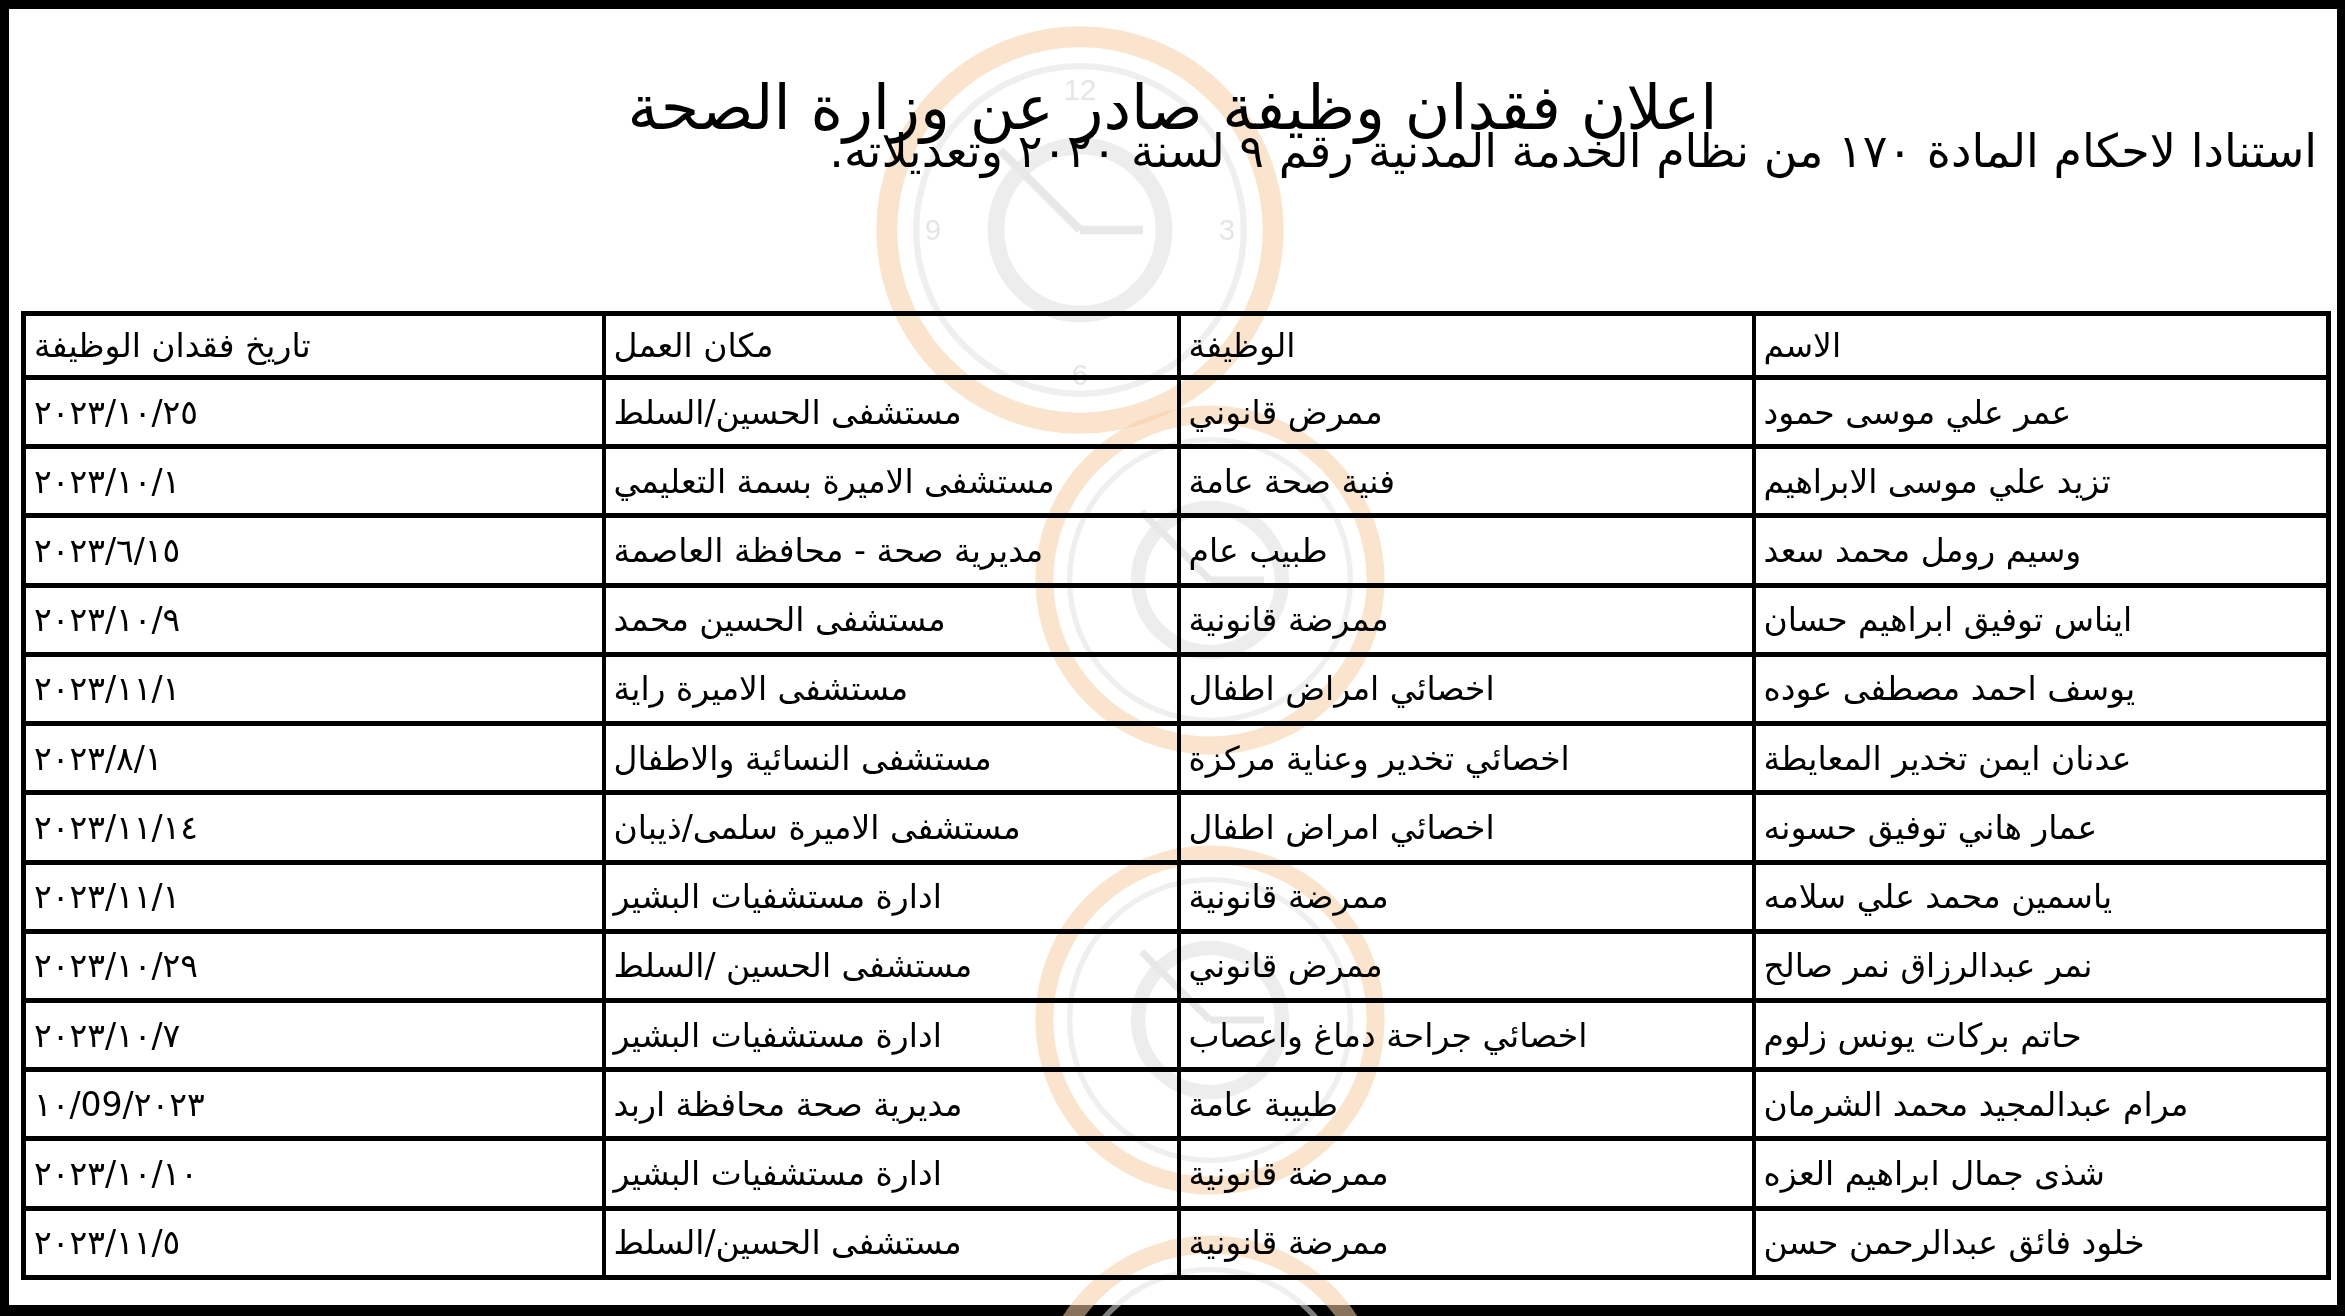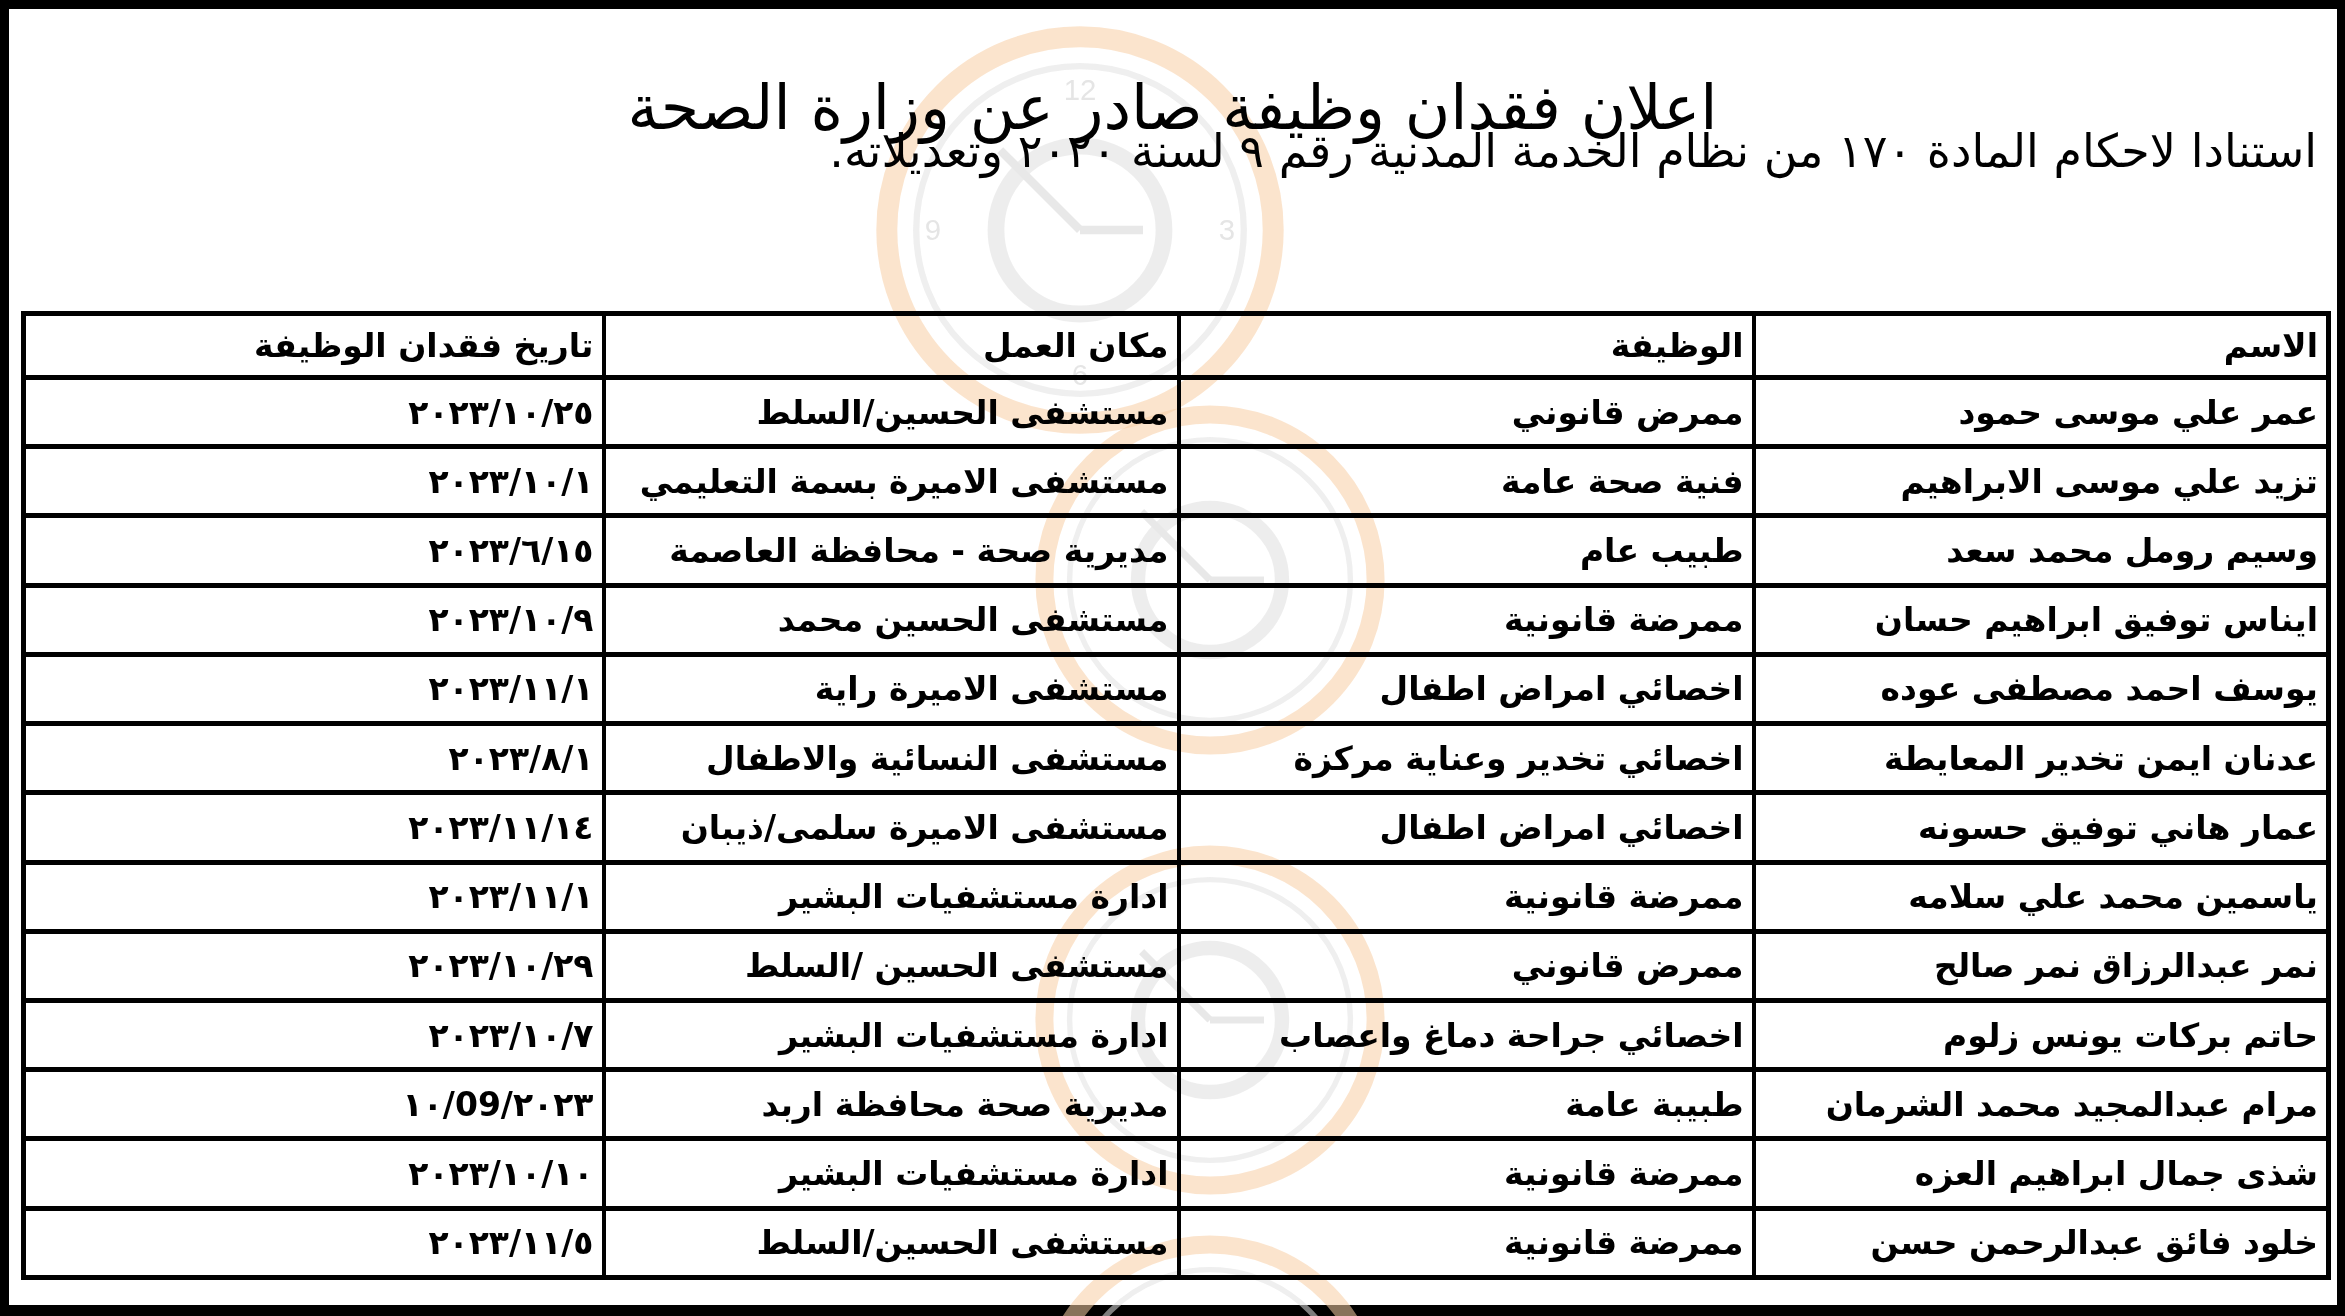--- a/index.html
+++ b/index.html
@@ -75,24 +75,24 @@
       table-layout: fixed;
       z-index: 2;
       border: 5px solid #000;
     }
     table.grid th,
     table.grid td {
       border-left: 4px solid #000;
       border-right: 4px solid #000;
       border-top: 5px solid #000;
       border-bottom: 5px solid #000;
-      text-align: right;
+      text-align: left;
       vertical-align: middle;
       font-size: 33px;
-      font-weight: bold;
+      font-weight: normal;
       height: 59px;
       padding: 0 8px;
       white-space: nowrap;
       background: transparent;
     }
     table.grid col.c-name { width: 575px; }
     table.grid col.c-job { width: 575px; }
     table.grid col.c-place { width: 575px; }
     table.grid col.c-date { width: 580px; }
     .date-cell {

